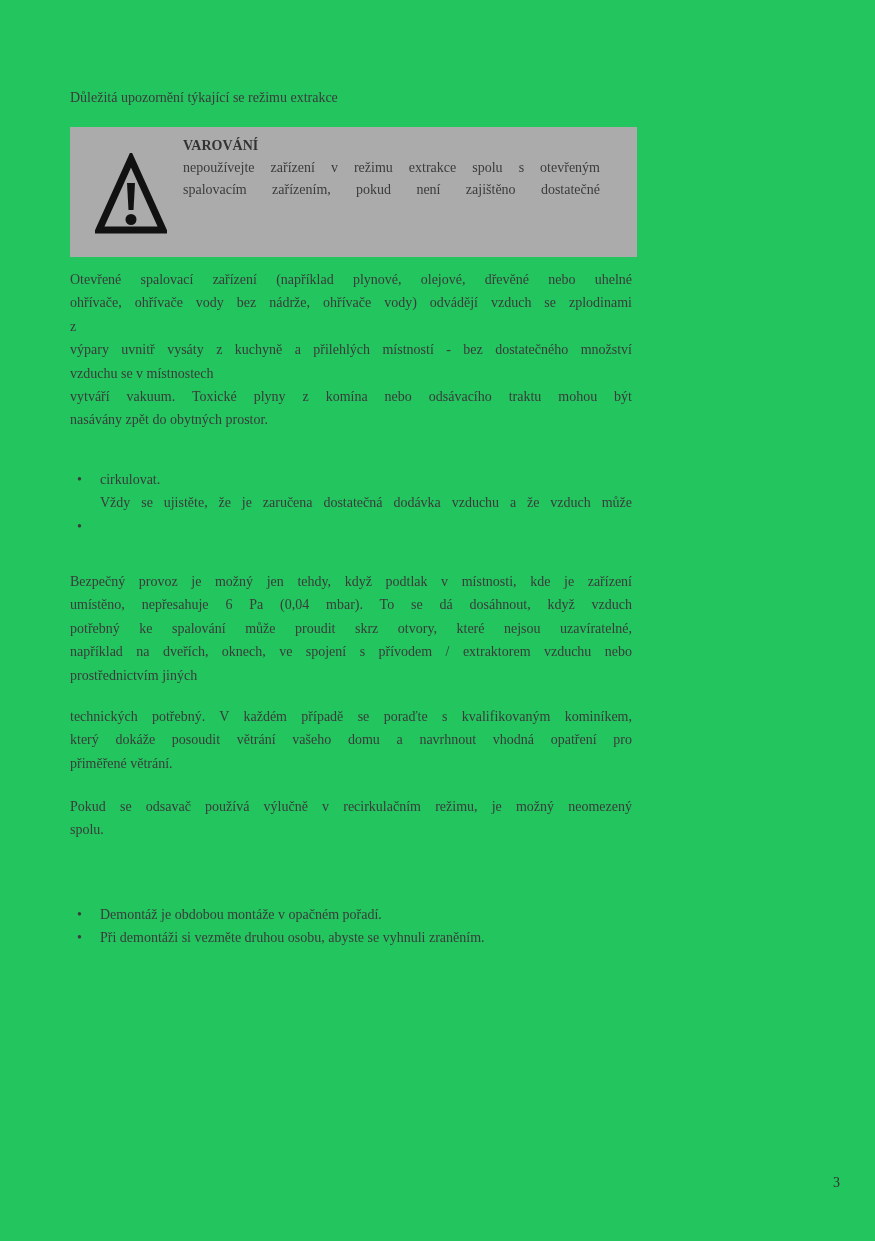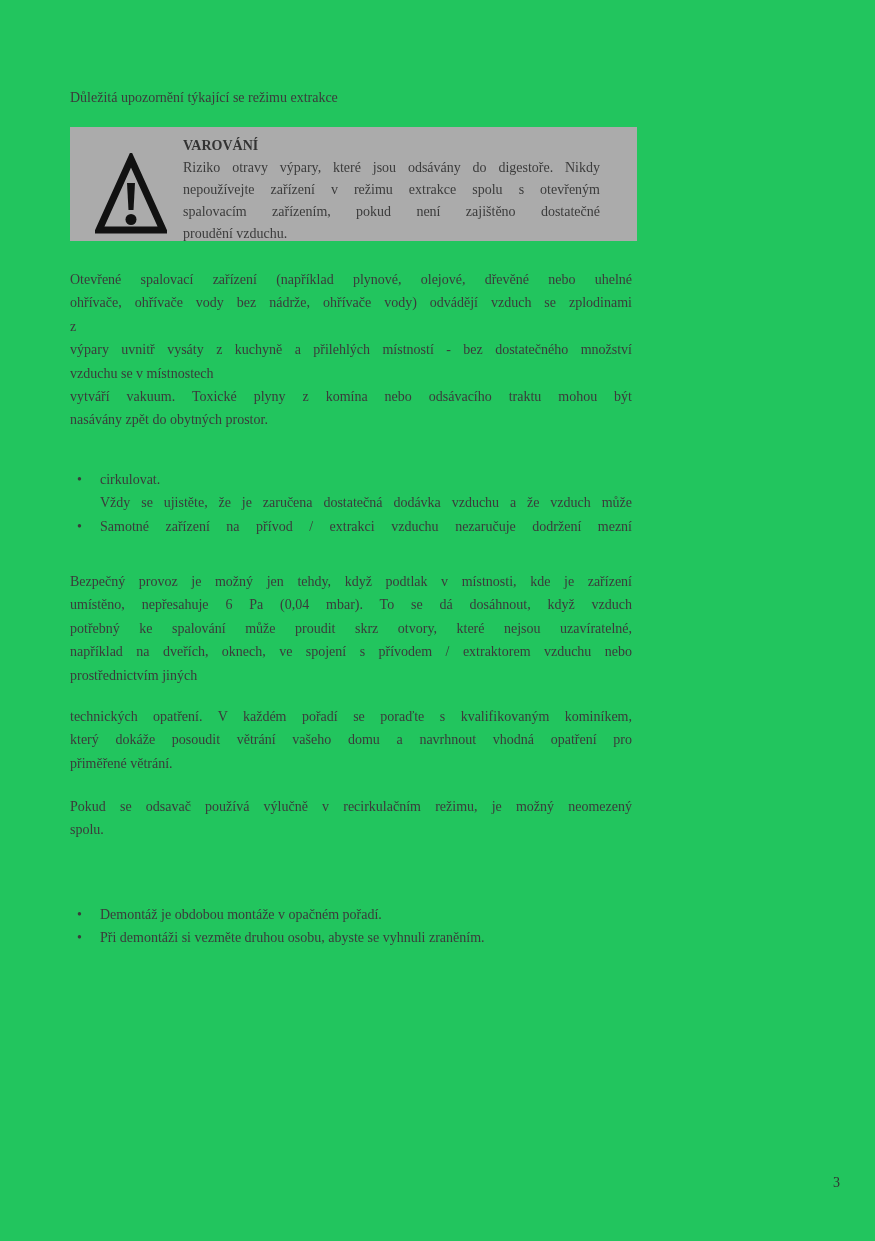--- a/index.html
+++ b/index.html
@@ -14,21 +14,21 @@
     overflow: hidden;
   }
   .abs { position: absolute; }
 
   .doc-title {
     left: 70px; top: 86px; width: 562px;
     line-height: 23px;
   }
 
   .warnbox {
-    left: 70px; top: 127px; width: 567px; height: 114px;
+    left: 70px; top: 127px; width: 567px; height: 130px;
     background: #ababab;
     box-sizing: border-box;
   }
   .warn-icon-wrap {
     position: absolute; left: 25px; top: 26px;
     width: 72px; height: 82px;
   }
   .warn-text {
     position: absolute; left: 113px; top: 8px; right: 37px;
   }
@@ -76,24 +76,22 @@
     <div class="warn-icon-wrap">
       <svg width="72" height="82" viewBox="0 0 72 82" xmlns="http://www.w3.org/2000/svg">
         <polygon points="36,6 68,77 4,77" fill="none" stroke="#111111" stroke-width="7" stroke-linejoin="miter"></polygon>
         <path d="M32 30 L40 30 L38.5 57 L33.5 57 Z" fill="#111111"></path>
         <circle cx="36" cy="66.5" r="5.5" fill="#111111"></circle>
       </svg>
     </div>
     <div class="warn-text">
       <div class="warn-heading">VAROVÁNÍ</div>
       <div>
-          <div class="tline just">Riziko otravy výpary, které jsou odsávány do digestoře. Nikdy</div>
           <div class="tline just">nepoužívejte zařízení v režimu extrakce spolu s otevřeným</div>
           <div class="tline just">spalovacím zařízením, pokud není zajištěno dostatečné</div>
-          <div class="tline">proudění vzduchu.</div>
         </div>
     </div>
   </div>
 
   <div class="abs textblock" style="top:268px;">
       <div class="tline just">Otevřené spalovací zařízení (například plynové, olejové, dřevěné nebo uhelné</div>
       <div class="tline just">ohřívače, ohřívače vody bez nádrže, ohřívače vody) odvádějí vzduch se zplodinami</div>
       <div class="tline">z</div>
       <div class="tline just">výpary uvnitř vysáty z kuchyně a přilehlých místností - bez dostatečného množství</div>
       <div class="tline">vzduchu se v místnostech</div>
@@ -105,35 +103,34 @@
       <div class="bullet-row">
         <span class="bullet">•</span>
         <div class="bullet-content">
           <div class="tline">cirkulovat.</div>
           <div class="tline just">Vždy se ujistěte, že je zaručena dostatečná dodávka vzduchu a že vzduch může</div>
         </div>
       </div>
       <div class="bullet-row">
         <span class="bullet">•</span>
         <div class="bullet-content">
-          <div class="tline just">Samotné zařízení na přívod / extrakci vzduchu nezaručuje dodržení mezní</div>
         </div>
       </div>
     </div>
 
   <div class="abs textblock" style="top:570px;">
       <div class="tline just">Bezpečný provoz je možný jen tehdy, když podtlak v místnosti, kde je zařízení</div>
       <div class="tline just">umístěno, nepřesahuje 6 Pa (0,04 mbar). To se dá dosáhnout, když vzduch</div>
       <div class="tline just">potřebný ke spalování může proudit skrz otvory, které nejsou uzavíratelné,</div>
       <div class="tline just">například na dveřích, oknech, ve spojení s přívodem / extraktorem vzduchu nebo</div>
       <div class="tline">prostřednictvím jiných</div>
     </div>
 
   <div class="abs textblock" style="top:705px;">
-      <div class="tline just">technických opatření. V každém pořadí se poraďte s kvalifikovaným kominíkem,</div>
+      <div class="tline just">technických potřebný. V každém případě se poraďte s kvalifikovaným kominíkem,</div>
       <div class="tline just">který dokáže posoudit větrání vašeho domu a navrhnout vhodná opatření pro</div>
       <div class="tline">přiměřené větrání.</div>
     </div>
 
   <div class="abs textblock" style="top:795px;">
       <div class="tline just">Pokud se odsavač používá výlučně v recirkulačním režimu, je možný neomezený</div>
       <div class="tline">spolu.</div>
     </div>
 
 

